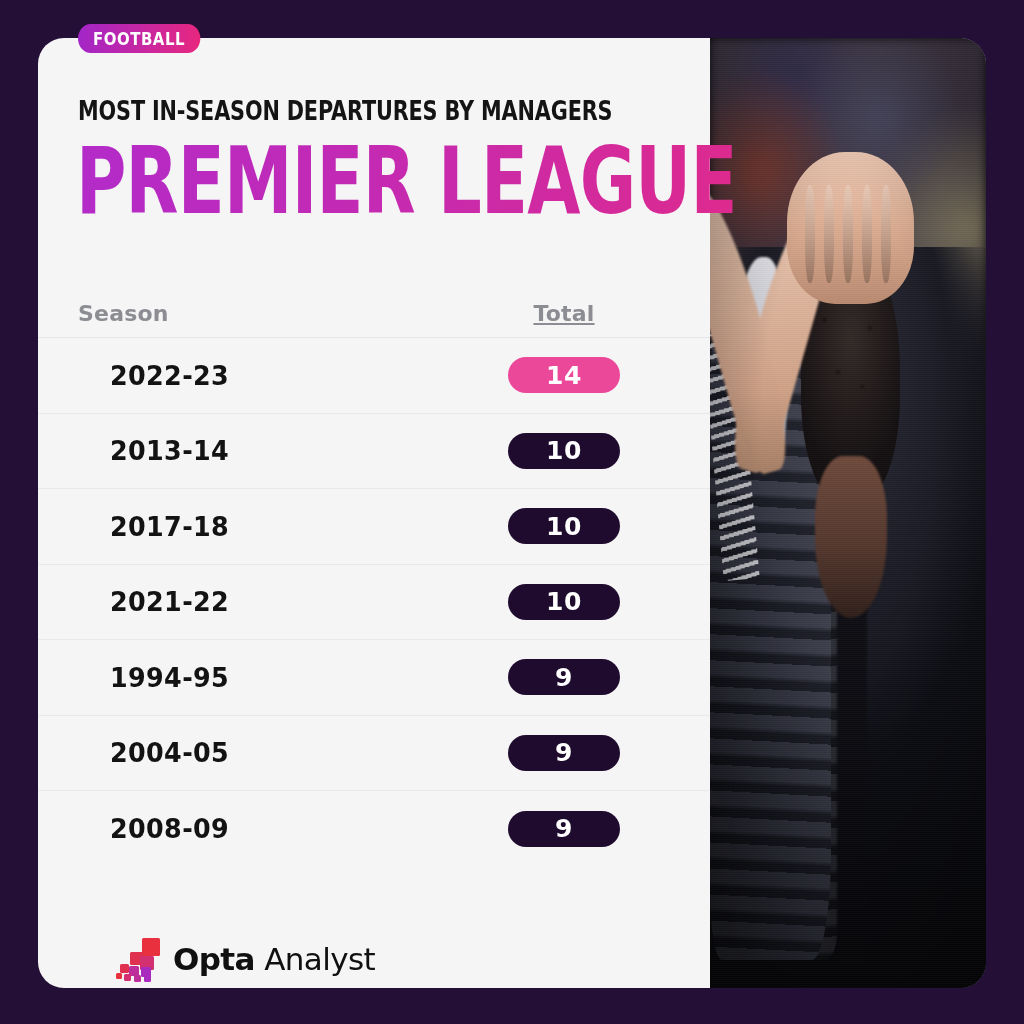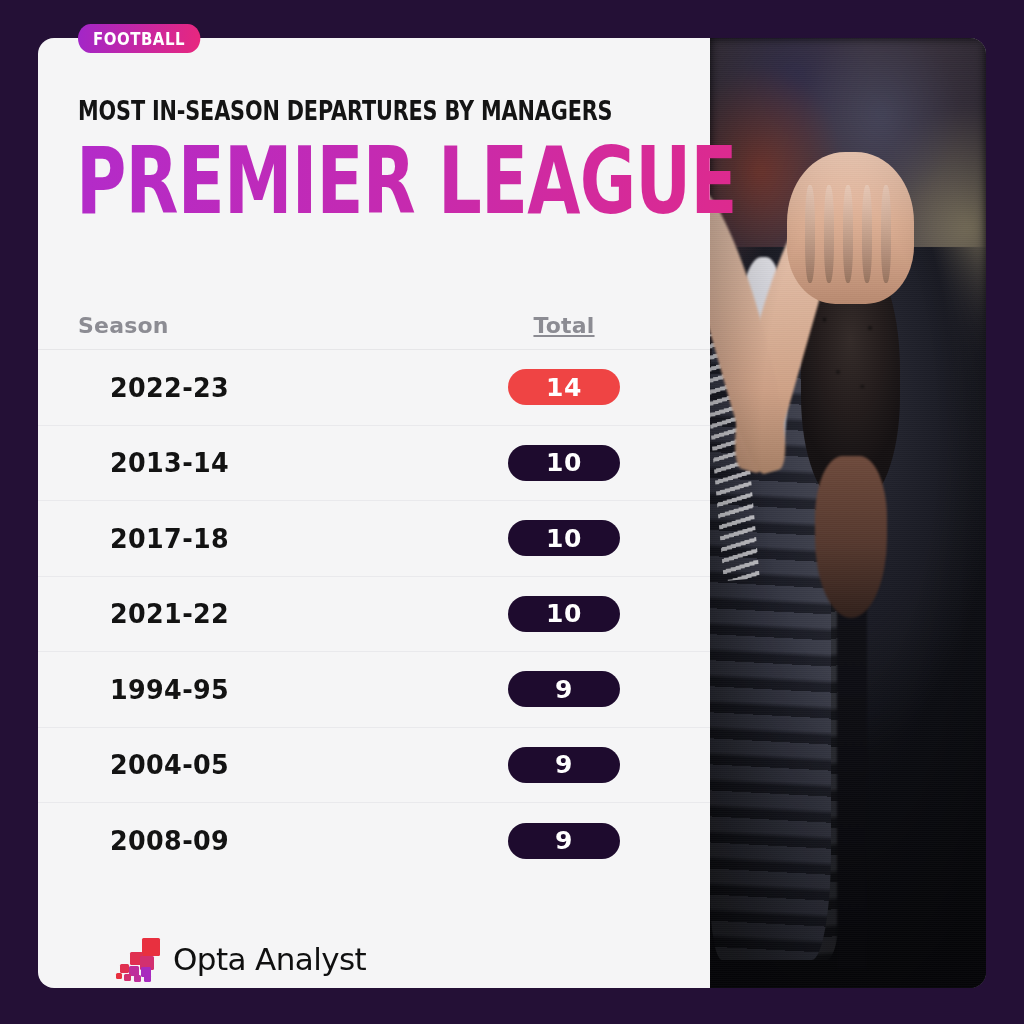--- a/index.html
+++ b/index.html
@@ -16,21 +16,21 @@
     width:1024px; height:1024px;
     background:#241036;
   }
 
   
   #card {
     position:absolute;
     left:38px; top:38px;
     width:948px; height:950px;
     background:#F5F5F6;
-    border-radius:16px;
+    border-radius:26px;
     overflow:hidden;
   }
 
   
   #photo {
     position:absolute;
     left:672px; top:0;
     width:276px; height:950px;
     overflow:hidden;
     background:#0c0c11;
@@ -233,21 +233,21 @@
     background:linear-gradient(90deg,#B32BC9 0%, #C42AB2 45%, #DD2A8E 100%);
     -webkit-background-clip:text;
     background-clip:text;
     color:transparent;
     -webkit-text-fill-color:transparent;
   }
 
   
   #table {
     position:absolute;
-    left:0; top:264px;
+    left:0; top:252px;
     width:672px;
   }
   .thead {
     display:flex; align-items:center;
     height:48px;
     border-bottom:1px solid #e6e6e8;
   }
   .th {
     font-family:"DejaVu Sans", sans-serif;
     font-size:22px;
@@ -308,21 +308,21 @@
     display:block;
     border-radius:1.5px;
   }
   #logo-text {
     font-family:"DejaVu Sans", sans-serif;
     font-size:31px;
     color:#101010;
     letter-spacing:-0.6px;
     white-space:nowrap;
   }
-  #logo-text b { font-weight:normal;margin-top:42px; }
+  #logo-text b { font-weight:bold;margin-top:42px; }
   #logo-text span { font-weight:normal; }
 </style>
 </head>
 <body>
 
 <div id="stage">
 
   <div id="card">
 
     <div id="photo">
@@ -357,21 +357,21 @@
       <div id="table">
 
         <div class="thead">
           <div class="th th-season">Season</div>
           <div class="th th-total">Total</div>
         </div>
 
         <div class="row">
           <div class="season">2022-23</div>
           <div class="pill-wrap">
-            <div class="pill" style="background: #ef4444;">14</div>
+            <div class="pill" style="background: #ec4899;">14</div>
           </div>
         </div>
 
         <div class="row">
           <div class="season">2013-14</div>
           <div class="pill-wrap">
             <div class="pill" style="background: rgb(30, 11, 46);">10</div>
           </div>
         </div>
 

